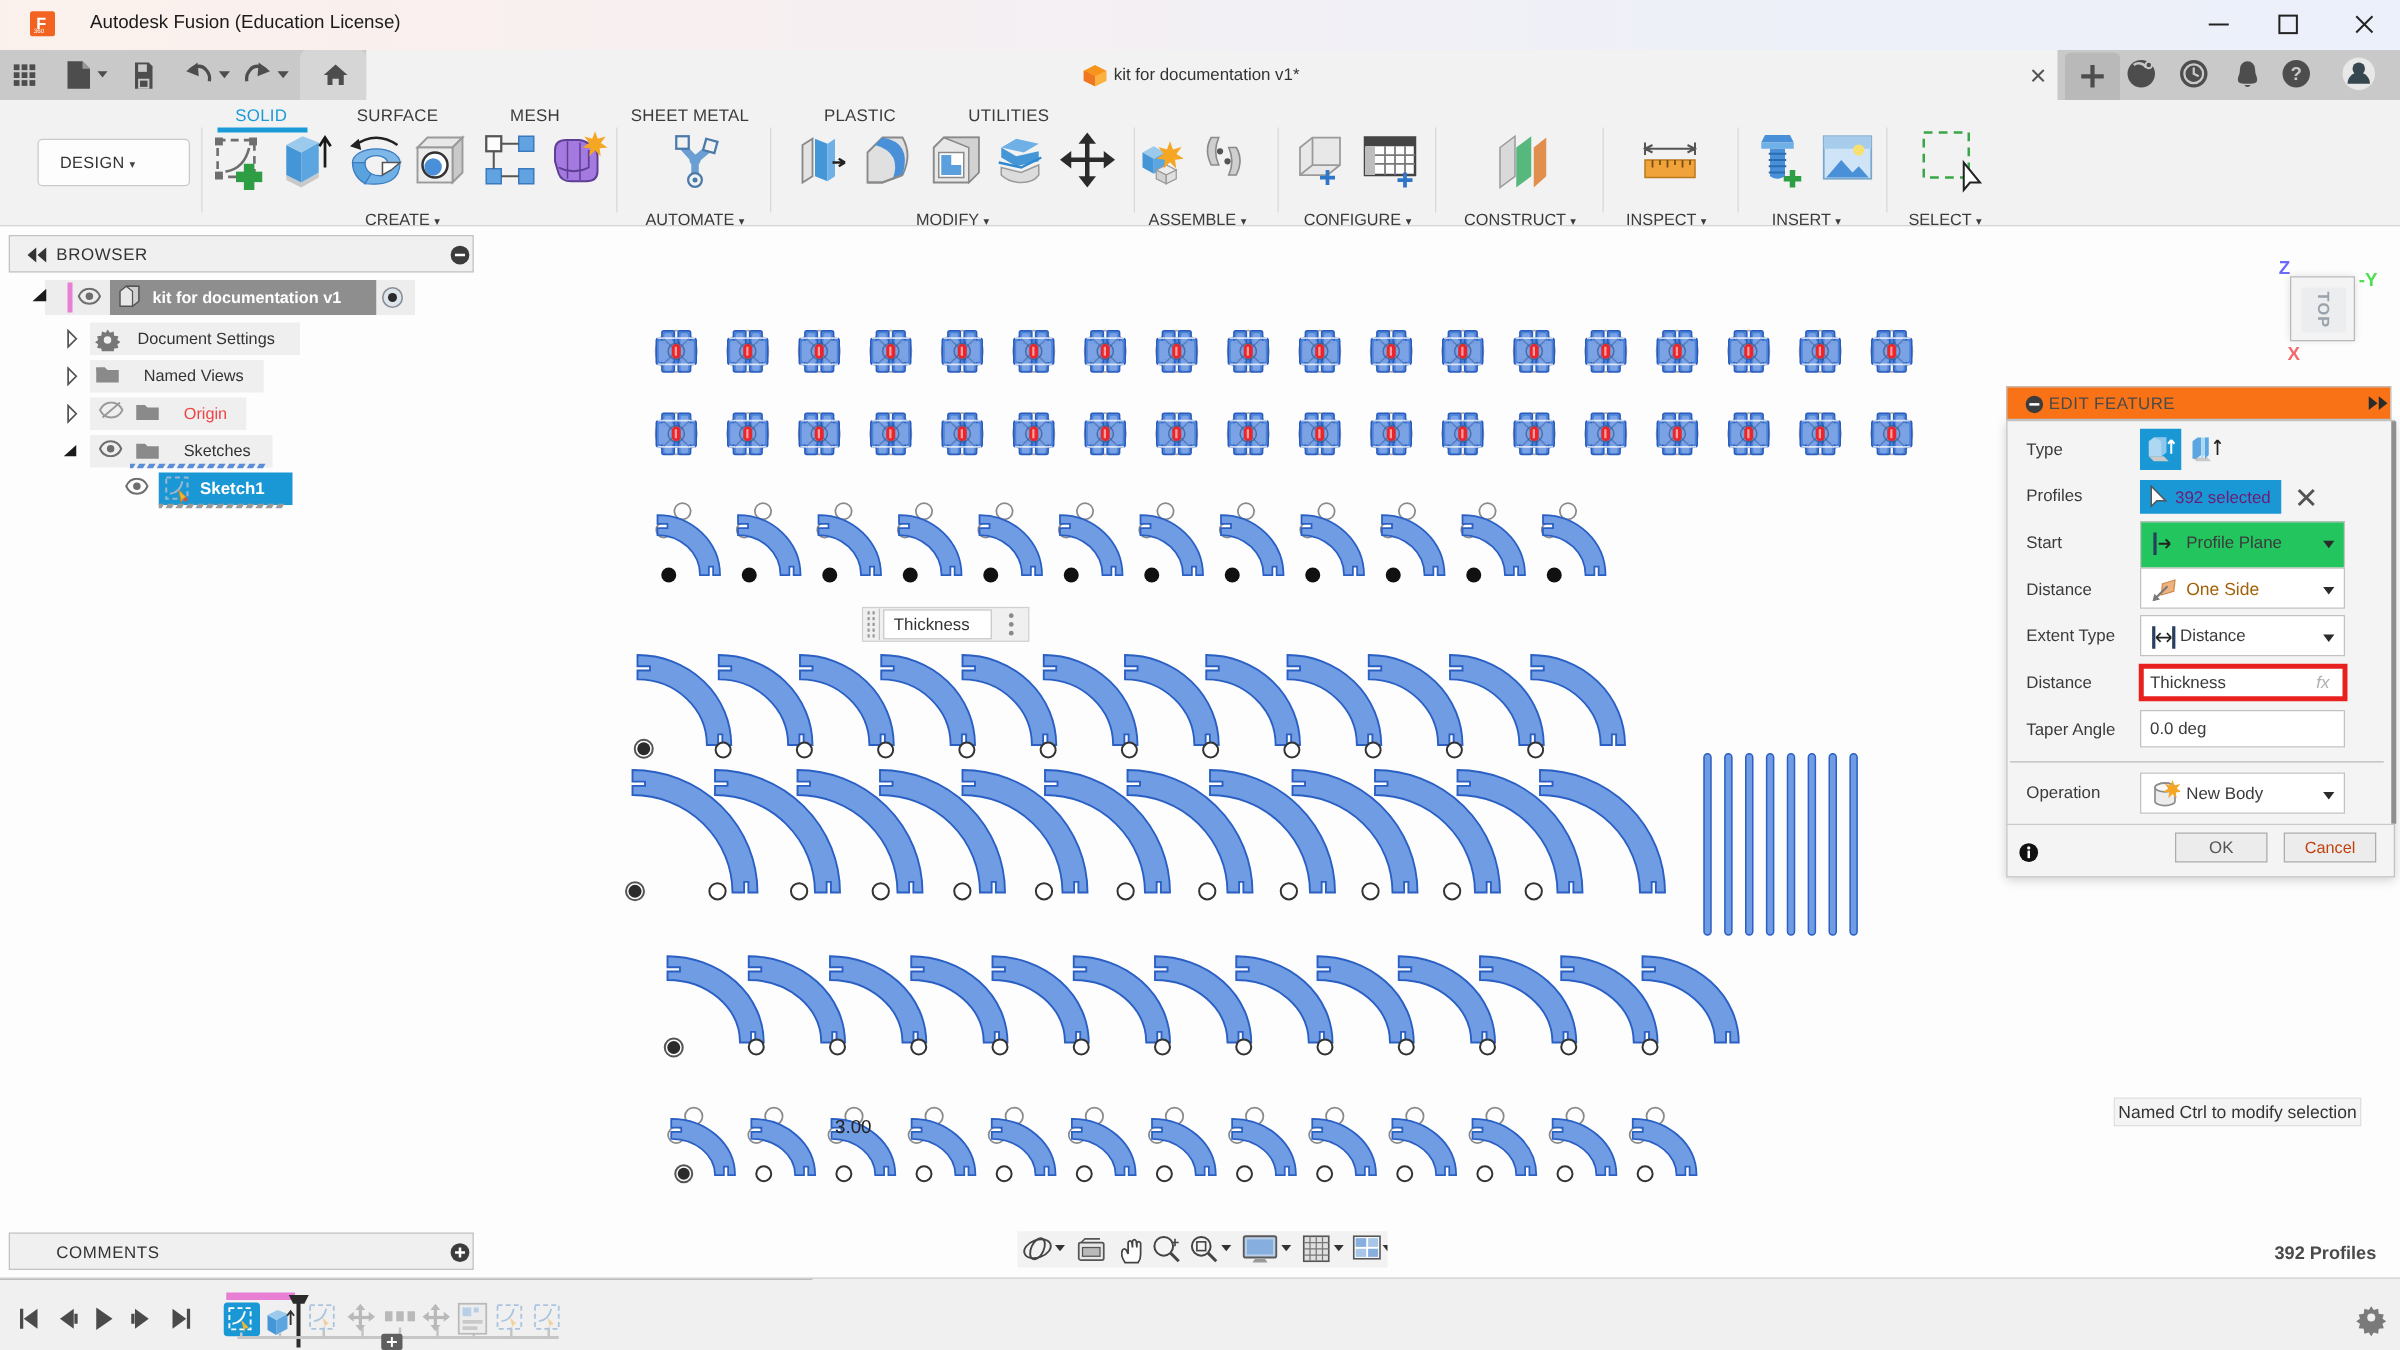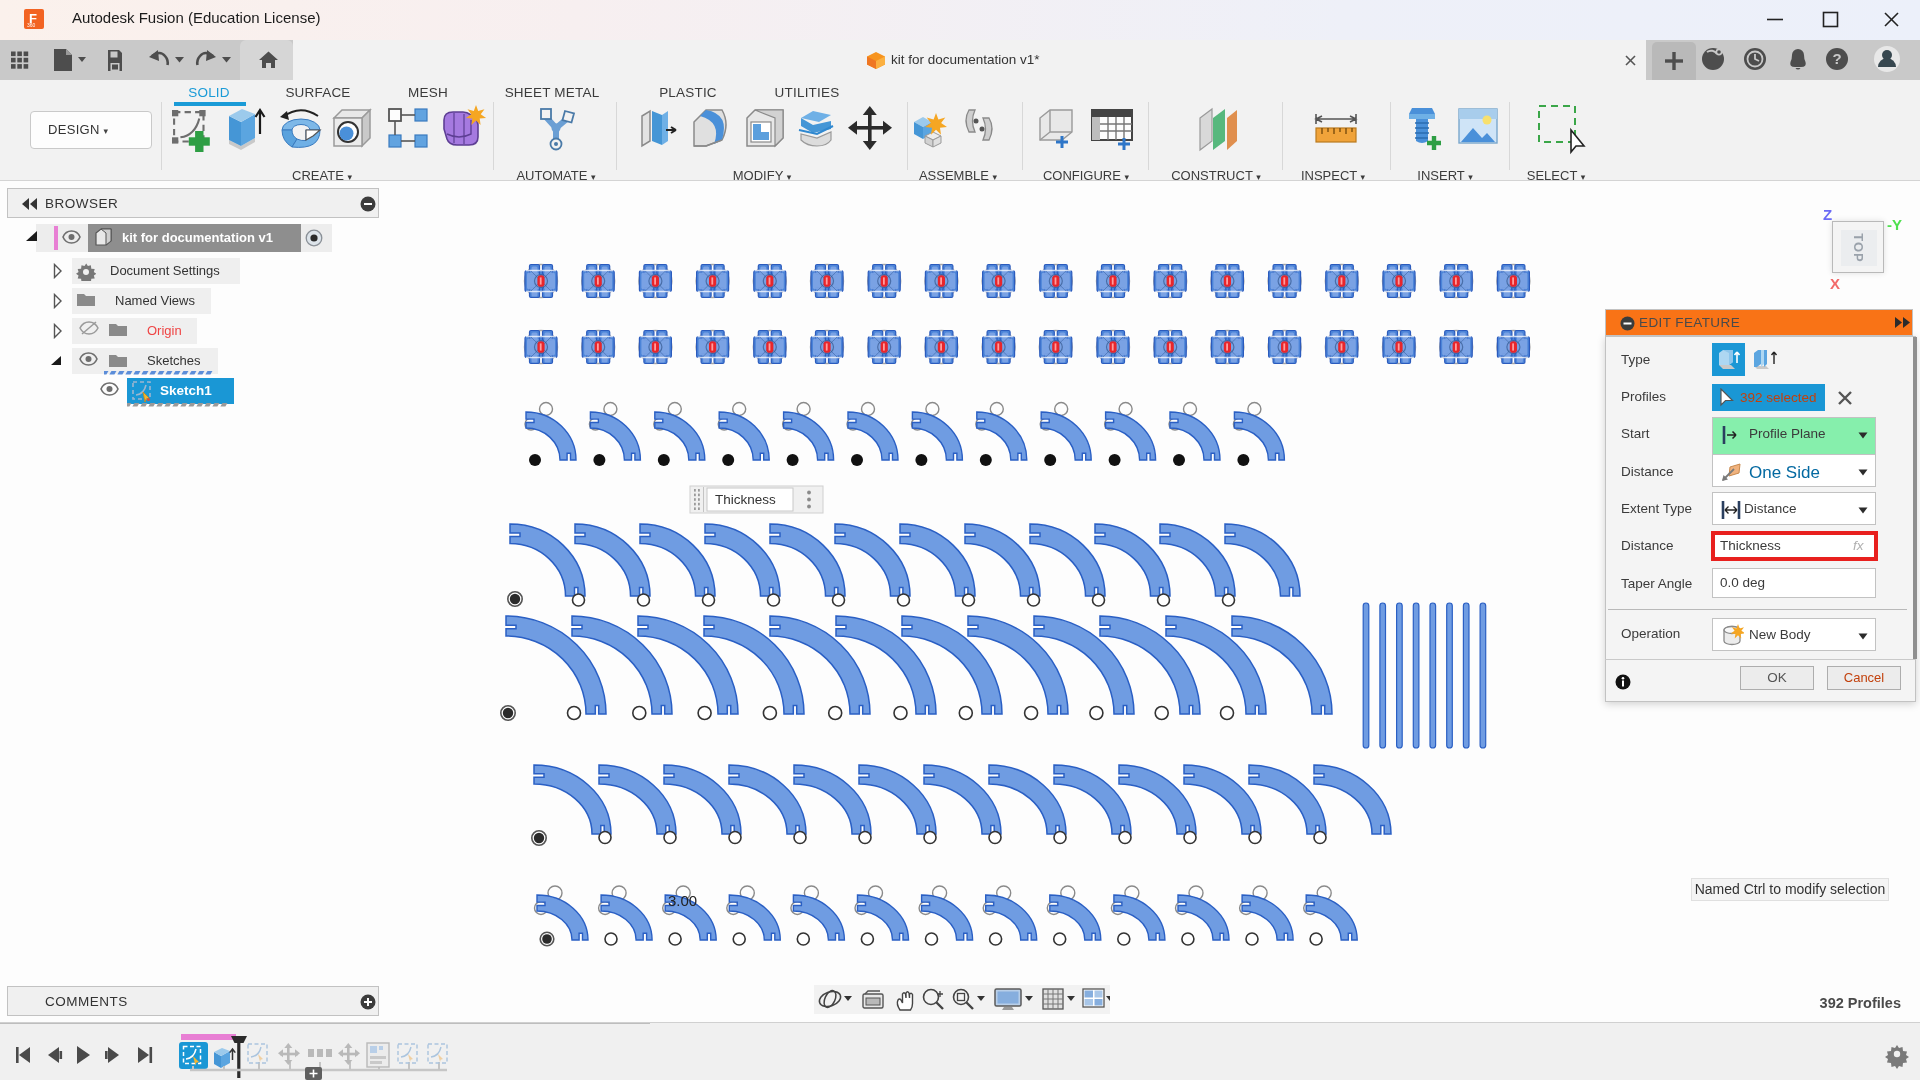--- a/index.html
+++ b/index.html
@@ -760,43 +760,43 @@
   <path d="M 2 19 l 3 3 l 12 0 l -3 -3 z" fill="#c9c9c9"></path>
   <path d="M 2 6 l 4 -3 l 3 0 l 0 14 l -4 3 l -3 0 z" fill="#5ba5e0"></path>
   <path d="M 12 3 l 3 0 l 0 14 l -3 3 z" fill="#5ba5e0"></path>
   <path d="M 9 3 l 3 0 l 0 14 l -3 3 z" fill="#aed7f2"></path>
   <path d="M 22 17 l 0 -12 m 0 0 l -2.5 3 m 2.5 -3 l 2.5 3" stroke="#222" stroke-width="1.4" fill="none"></path>
 </svg>
 <div class="abs" style="left:1712px;top:384px;width:113px;height:27px;background:#1a97d5;"></div>
 <svg class="abs" style="left:1718px;top:388px" width="18" height="20">
     <path d="M 3 1 l 0 16 l 4.5 -4.5 l 7 0 z" fill="#fff" stroke="#555" stroke-width="1.2"></path>
   </svg>
-<div class="abs" style="left:1740px;top:390px;font-size:13.5px;color:#c2410c;">392 selected</div>
+<div class="abs" style="left:1740px;top:390px;font-size:13.5px;color:#701a75;">392 selected</div>
 <svg class="abs" style="left:1837px;top:390px" width="16" height="16">
     <path d="M 2 2 L 14 14 M 14 2 L 2 14" stroke="#555" stroke-width="2.4"></path>
   </svg>
 
-<div class="abs" style="left:1712px;top:417px;width:164px;height:47px;background:#86efac;border:1px solid #c2c2c2;">
+<div class="abs" style="left:1712px;top:417px;width:164px;height:47px;background:#22c55e;border:1px solid #c2c2c2;">
   <svg class="abs" style="left:7px;top:6px" width="22" height="22">
       <line x1="4" y1="2" x2="4" y2="20" stroke="#2a3f5f" stroke-width="2.6"></line>
       <path d="M 7 11 l 9 0 m 0 0 l -3.5 -3.5 m 3.5 3.5 l -3.5 3.5" stroke="#222" stroke-width="1.5" fill="none"></path>
     </svg>
   <div class="abs" style="left:36px;top:8px;font-size:13.5px;color:#3b3b3b;">Profile Plane</div>
   <svg class="abs" style="left:145px;top:14px" width="10" height="7">
       <path d="M 0.5 0.5 L 9.5 0.5 L 5 6.5 Z" fill="#2b2b2b"></path>
     </svg>
 </div>
 
 <div class="abs" style="left:1712px;top:454px;width:164px;height:33px;background:#fff;border:1px solid #c2c2c2;">
   <svg class="abs" style="left:7px;top:6px" width="22" height="22">
       <path d="M 10 6 l 10 -3 l -1 9 l -10 3 z" fill="#f0b27d" stroke="#c98a4e" stroke-width="1"></path>
       <line x1="3" y1="19" x2="14" y2="8" stroke="#7a7a7a" stroke-width="1.8"></line>
       <path d="M 2 20 l 1.5 -6 l 4.5 4.5 z" fill="#7a7a7a"></path>
     </svg>
-  <div class="abs" style="left:36px;top:8px;font-size:17px;color:#0369a1;">One Side</div>
+  <div class="abs" style="left:36px;top:8px;font-size:14px;color:#a16207;">One Side</div>
   <svg class="abs" style="left:145px;top:14px" width="10" height="7">
       <path d="M 0.5 0.5 L 9.5 0.5 L 5 6.5 Z" fill="#2b2b2b"></path>
     </svg>
 </div>
 
 <div class="abs" style="left:1712px;top:492px;width:164px;height:33px;background:#fff;border:1px solid #c2c2c2;">
   <svg class="abs" style="left:7px;top:6px" width="22" height="22">
       <line x1="3" y1="2" x2="3" y2="20" stroke="#2a3f5f" stroke-width="2.6"></line>
       <line x1="19" y1="2" x2="19" y2="20" stroke="#2a3f5f" stroke-width="2.6"></line>
       <path d="M 5 11 l 12 0 m -12 0 l 3.5 -3.5 m -3.5 3.5 l 3.5 3.5 m 8.5 -3.5 l -3.5 -3.5 m 3.5 3.5 l -3.5 3.5" stroke="#222" stroke-width="1.4" fill="none"></path>

